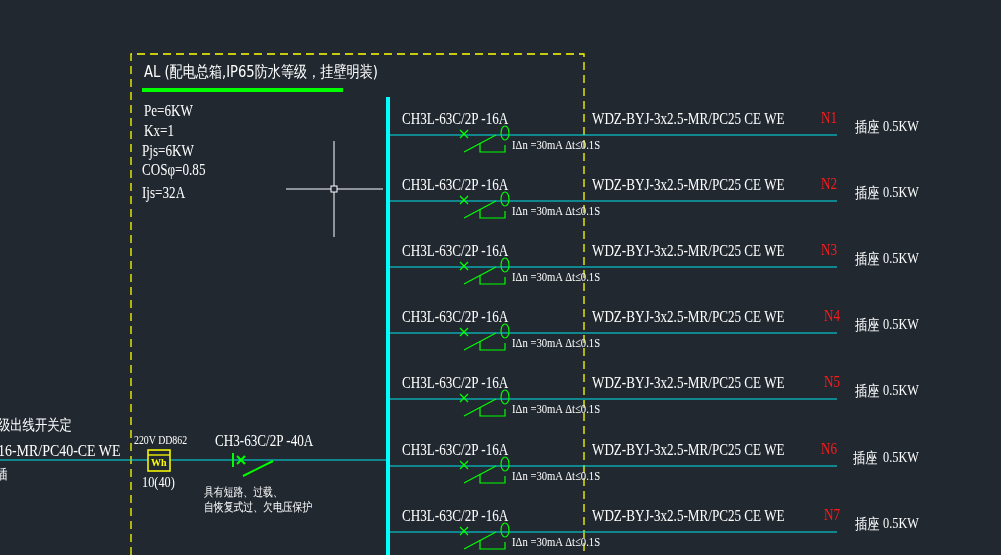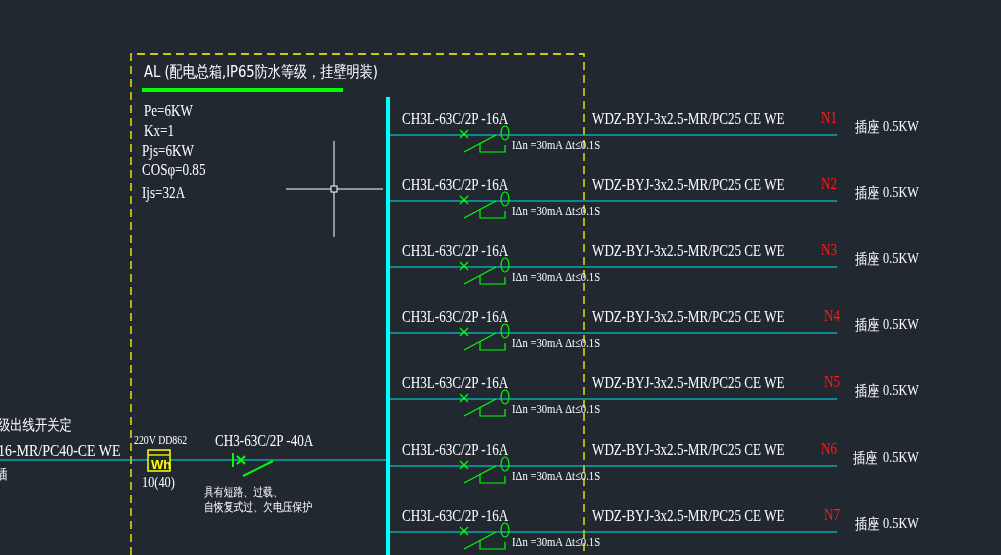--- a/index.html
+++ b/index.html
@@ -112,21 +112,21 @@
 <div class="abs t param" style="left:144px; top:101px;">Pe=6KW</div>
 <div class="abs t param" style="left:144px; top:121px;">Kx=1</div>
 <div class="abs t param" style="left:142px; top:141px;">Pjs=6KW</div>
 <div class="abs t param" style="left:142px; top:160px;">COSφ=0.85</div>
 <div class="abs t param" style="left:142px; top:183px;">Ijs=32A</div>
 
 <div class="abs t cn" style="left:-2px; top:416px; font-size:15px;">级出线开关定</div>
 <div class="abs t" style="left:-2px; top:441px; font-size:17px;">16-MR/PC40-CE WE</div>
 <div class="abs t cn" style="left:-4px; top:466px; font-size:14px;">插</div>
 <div class="abs t" style="left:134px; top:433px; font-size:12px;">220V DD862</div>
-<div class="abs" style="left:151px; top:457px; font-size:13px; font-weight:bold; color:#ffff00; font-family:Liberation Sans, sans-serif;">Wh</div>
+<div class="abs" style="left:151px; top:457px; font-size:10px; font-weight:bold; color:#ffff00; font-family:Liberation Serif, serif;">Wh</div>
 <div class="abs t" style="left:142px; top:474px; font-size:15px;">10(40)</div>
 <div class="abs t" style="left:215px; top:432px; font-size:16px;">CH3-63C/2P -40A</div>
 <div class="abs t cn small" style="left:204px; top:484px;">具有短路、过载、</div>
 <div class="abs t cn small" style="left:204px; top:499px;">自恢复式过、欠电压保护</div>
 
 <div id="branches">
     <div class="abs t brk" style="left: 402px; top: 110px;">CH3L-63C/2P -16A</div>
     <div class="abs t rcd" style="left: 512px; top: 137px;">IΔn =30mA Δt≤0.1S</div>
     <div class="abs t cable" style="left: 592px; top: 110px;">WDZ-BYJ-3x2.5-MR/PC25 CE WE</div>
     <div class="abs t nlabel" style="left: 821px; top: 109px;">N1</div>

